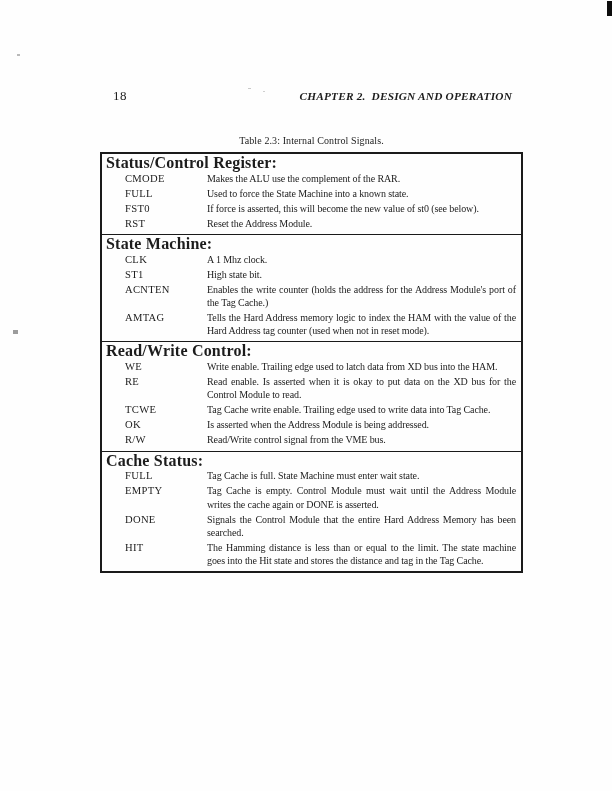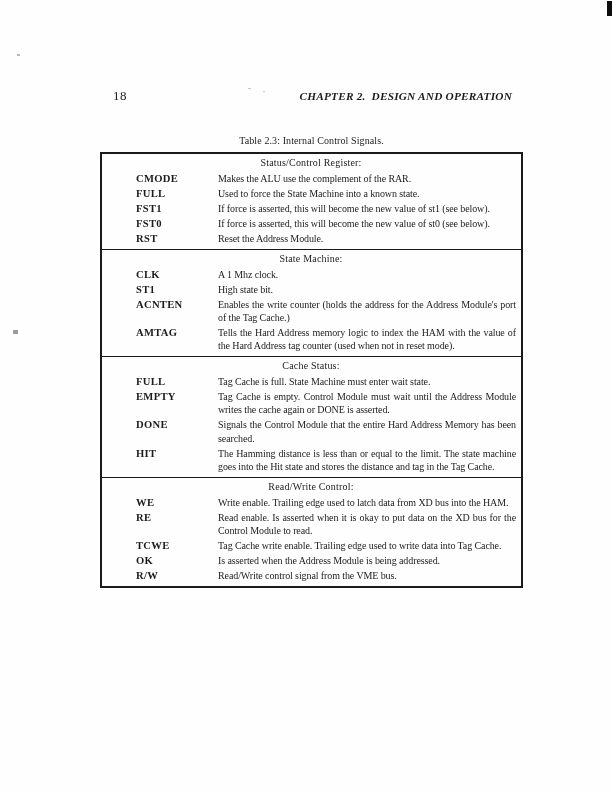--- a/index.html
+++ b/index.html
@@ -66,38 +66,36 @@
     border: 2px solid #1a1a1a;
     background: #fefefe;
   }
   .tsec {
     padding: 2px 5px 4px 4px;
   }
   .tsec + .tsec {
     border-top: 1.5px solid #1a1a1a;
   }
   .sec-title {
-    font-weight: normal;
-    font-size: 10px;
+    font-weight: bold;
+    font-size: 16px;
     line-height: 14px;
     letter-spacing: 0.2px;
-    text-align: center;
   }
   .row {
     display: flex;
     align-items: flex-start;
     margin: 1.8px 0 0 19px;
   }
   .sig {
     flex: 0 0 82px;
-    font-weight: bold;
+    font-weight: normal;
     font-size: 10.6px;
     line-height: 13.2px;
     letter-spacing: 0.3px;
-    margin-left: 11px;
   }
   .desc {
     width: 311px;
     font-size: 10px;
     line-height: 13.2px;
     letter-spacing: -0.1px;
     text-align: justify;
   }
 </style>
 </head>
@@ -123,24 +121,20 @@
   <div class="row">
     <span class="sig">CMODE</span>
     <span class="desc">Makes the ALU use the complement of the RAR.</span>
   </div>
 
   <div class="row">
     <span class="sig">FULL</span>
     <span class="desc">Used to force the State Machine into a known state.</span>
   </div>
 
-  <div class="row">
-    <span class="sig">FST1</span>
-    <span class="desc">If force is asserted, this will become the new value of st1 (see below).</span>
-  </div>
 
   <div class="row">
     <span class="sig">FST0</span>
     <span class="desc">If force is asserted, this will become the new value of st0 (see below).</span>
   </div>
 
   <div class="row">
     <span class="sig">RST</span>
     <span class="desc">Reset the Address Module.</span>
   </div>
@@ -169,20 +163,50 @@
 
 
   <div class="row">
     <span class="sig">AMTAG</span>
     <span class="desc">Tells the Hard Address memory logic to index the HAM with the value of the Hard Address tag counter (used when not in reset mode).</span>
   </div>
 </div>
   </section>
 
   <section class="tsec">
+    <div class="sec-title">Read/Write Control:</div>
+    <div class="rows">
+  <div class="row">
+    <span class="sig">WE</span>
+    <span class="desc">Write enable. Trailing edge used to latch data from XD bus into the HAM.</span>
+  </div>
+
+  <div class="row">
+    <span class="sig">RE</span>
+    <span class="desc">Read enable. Is asserted when it is okay to put data on the XD bus for the Control Module to read.</span>
+  </div>
+
+  <div class="row">
+    <span class="sig">TCWE</span>
+    <span class="desc">Tag Cache write enable. Trailing edge used to write data into Tag Cache.</span>
+  </div>
+
+  <div class="row">
+    <span class="sig">OK</span>
+    <span class="desc">Is asserted when the Address Module is being addressed.</span>
+  </div>
+
+  <div class="row">
+    <span class="sig">R/W</span>
+    <span class="desc">Read/Write control signal from the VME bus.</span>
+  </div>
+</div>
+  </section>
+
+  <section class="tsec">
     <div class="sec-title">Cache Status:</div>
     <div class="rows">
   <div class="row">
     <span class="sig">FULL</span>
     <span class="desc">Tag Cache is full. State Machine must enter wait state.</span>
   </div>
 
   <div class="row">
     <span class="sig">EMPTY</span>
     <span class="desc">Tag Cache is empty. Control Module must wait until the Address Module writes the cache again or DONE is asserted.</span>
@@ -192,43 +216,13 @@
     <span class="sig">DONE</span>
     <span class="desc">Signals the Control Module that the entire Hard Address Memory has been searched.</span>
   </div>
 
   <div class="row">
     <span class="sig">HIT</span>
     <span class="desc">The Hamming distance is less than or equal to the limit. The state machine goes into the Hit state and stores the distance and tag in the Tag Cache.</span>
   </div>
 </div>
   </section>
-
-  <section class="tsec">
-    <div class="sec-title">Read/Write Control:</div>
-    <div class="rows">
-  <div class="row">
-    <span class="sig">WE</span>
-    <span class="desc">Write enable. Trailing edge used to latch data from XD bus into the HAM.</span>
-  </div>
-
-  <div class="row">
-    <span class="sig">RE</span>
-    <span class="desc">Read enable. Is asserted when it is okay to put data on the XD bus for the Control Module to read.</span>
-  </div>
-
-  <div class="row">
-    <span class="sig">TCWE</span>
-    <span class="desc">Tag Cache write enable. Trailing edge used to write data into Tag Cache.</span>
-  </div>
-
-  <div class="row">
-    <span class="sig">OK</span>
-    <span class="desc">Is asserted when the Address Module is being addressed.</span>
-  </div>
-
-  <div class="row">
-    <span class="sig">R/W</span>
-    <span class="desc">Read/Write control signal from the VME bus.</span>
-  </div>
-</div>
-  </section>
 </div>
 
 </body></html>

